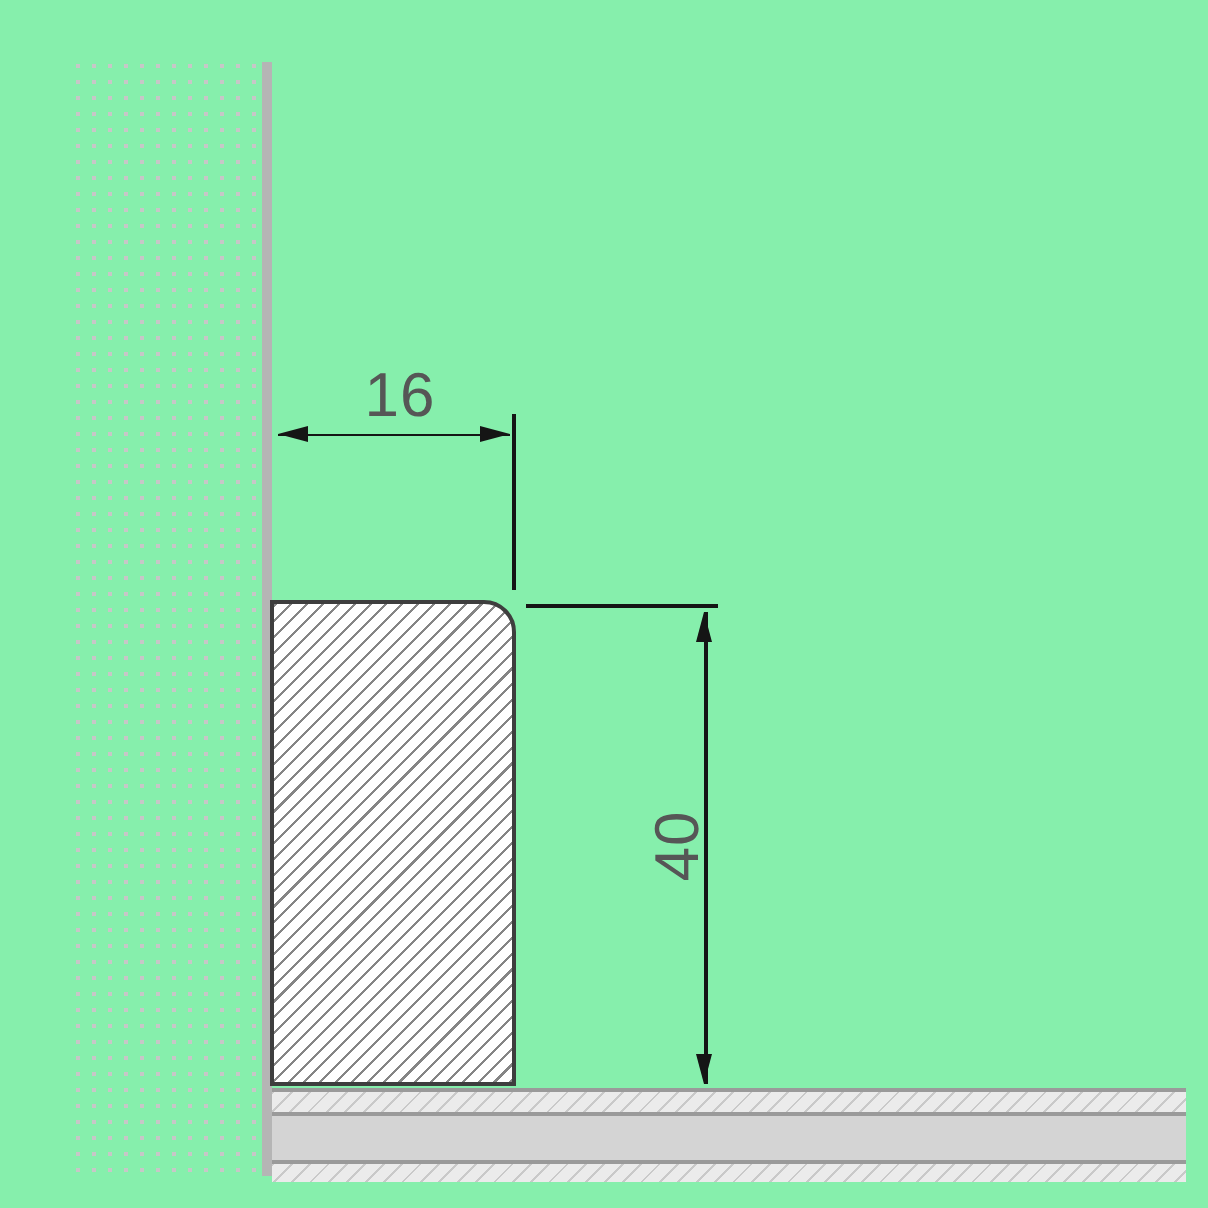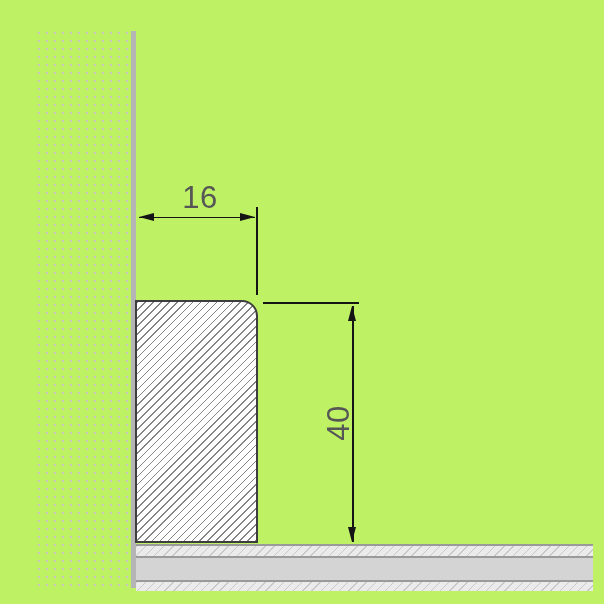--- a/index.html
+++ b/index.html
@@ -5,21 +5,21 @@
   html, body {
     margin: 0;
     padding: 0;
     background: #ffffff;
     font-family: "Liberation Sans", sans-serif;
   }
   .stage {
     position: relative;
     width: 604px;
     height: 604px;
-    background: #bef264;
+    background: #86efac;
     overflow: hidden;
   }
   .abs { position: absolute; }
 
   
   .wall-texture {
     left: 37px; top: 31px; width: 94px; height: 557px;
     background-image: radial-gradient(circle 1.15px at 2px 2px, #c7c7c7 95%, transparent);
     background-size: 8px 8px;
   }

